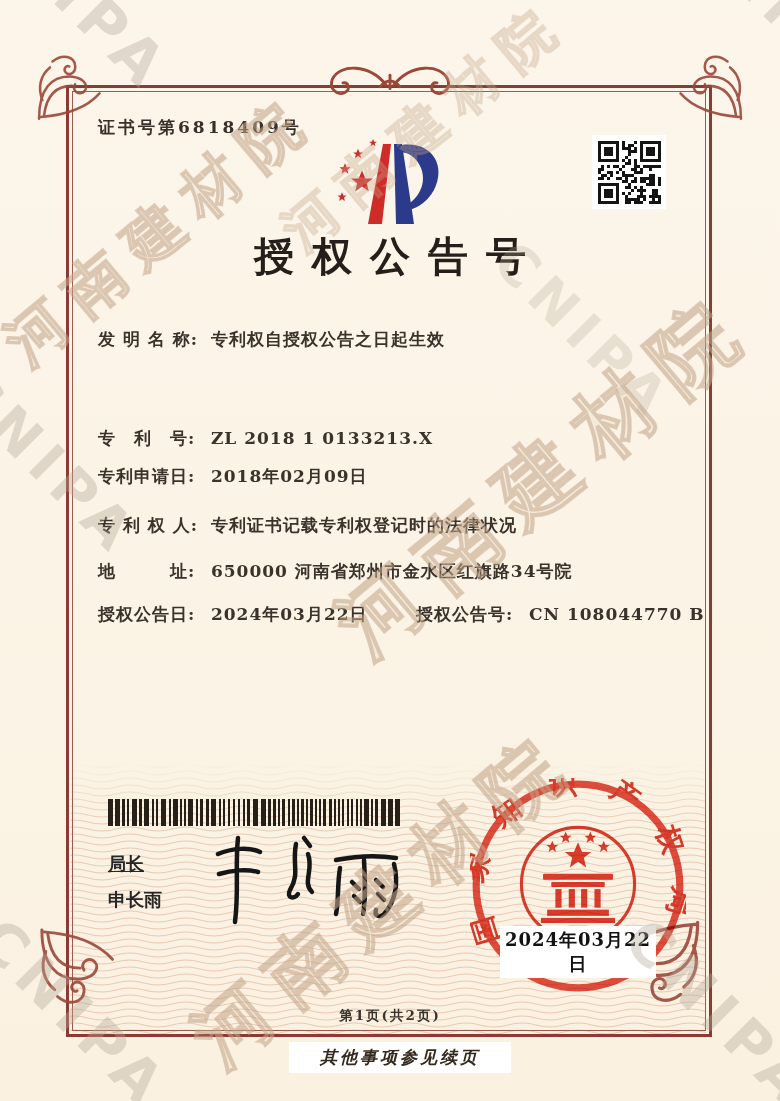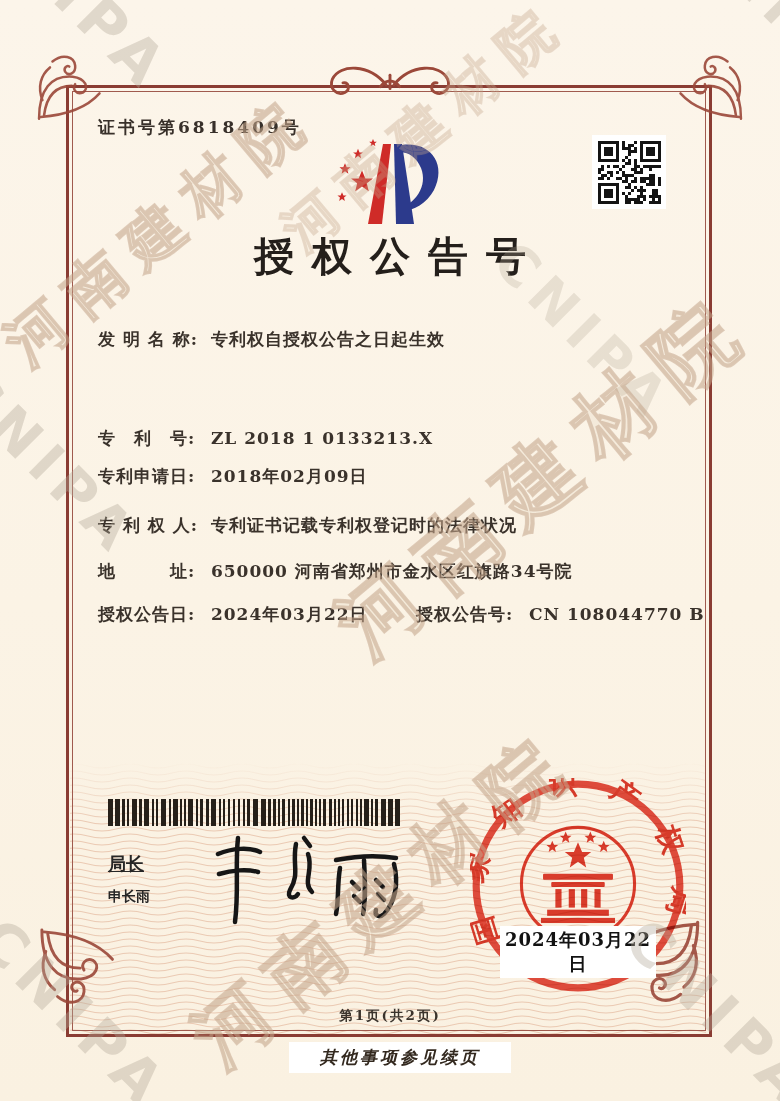--- a/index.html
+++ b/index.html
@@ -36,21 +36,21 @@
   
   .paras{position:absolute;left:88px;top:642px;width:606px;z-index:3;}
   .paras p{margin:0 0 10px 0;font-size:15.5px;line-height:1.62;font-style:italic;font-weight:600;
            color:#463a2e;text-indent:2.1em;letter-spacing:.5px;}
   
   .barcode{position:absolute;left:108px;top:799px;width:302px;height:27px;display:flex;z-index:3;}
   .bar{background:#262019;height:100%;flex:0 0 auto;}
   .signer-title{position:absolute;left:108px;top:852px;font-family:"DejaVu Sans","Liberation Sans",sans-serif;
                 font-size:18px;font-weight:bold;color:#262626;z-index:3;text-decoration:underline;}
   .signer-name{position:absolute;left:108px;top:888px;font-family:"DejaVu Sans","Liberation Sans",sans-serif;
-               font-size:14px;font-weight:bold;color:#262626;z-index:3;}
+               font-size:18px;font-weight:bold;color:#262626;z-index:3;}
   .signature{position:absolute;left:208px;top:830px;width:215px;height:100px;z-index:3;}
   
   .seal{position:absolute;left:470px;top:778px;width:216px;height:216px;z-index:4;mix-blend-mode:multiply;opacity:.95;}
   .seal-date{position:absolute;left:500px;top:926px;width:156px;background:#fff;text-align:center;
              font-size:18px;font-weight:bold;color:#121212;padding:2px 0;z-index:5;letter-spacing:1px;
              font-family:"DejaVu Serif","Liberation Serif",serif;}
   
   .page-num{position:absolute;left:0;right:0;top:1007px;text-align:center;font-size:13.5px;font-weight:bold;
             letter-spacing:2px;color:#3a332c;z-index:3;}
   .note-wrap{position:absolute;left:0;right:0;top:1042px;text-align:center;z-index:3;}

